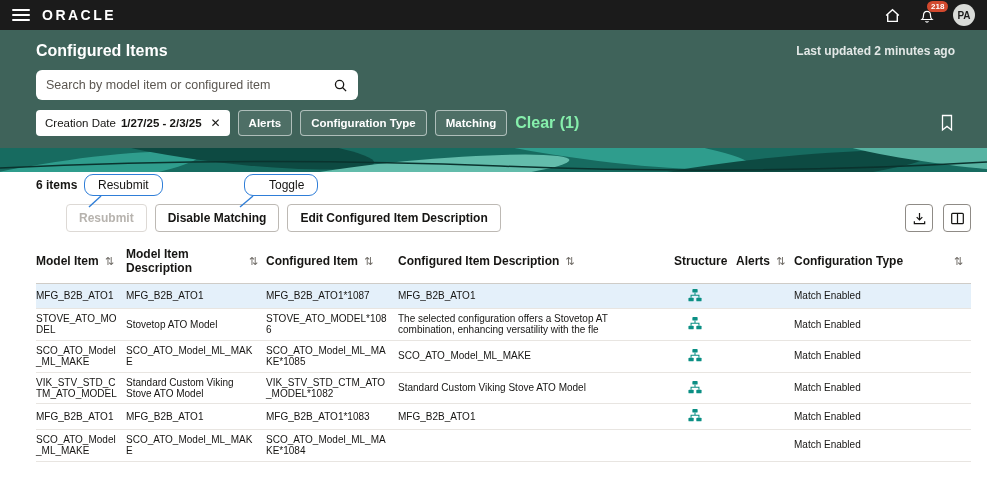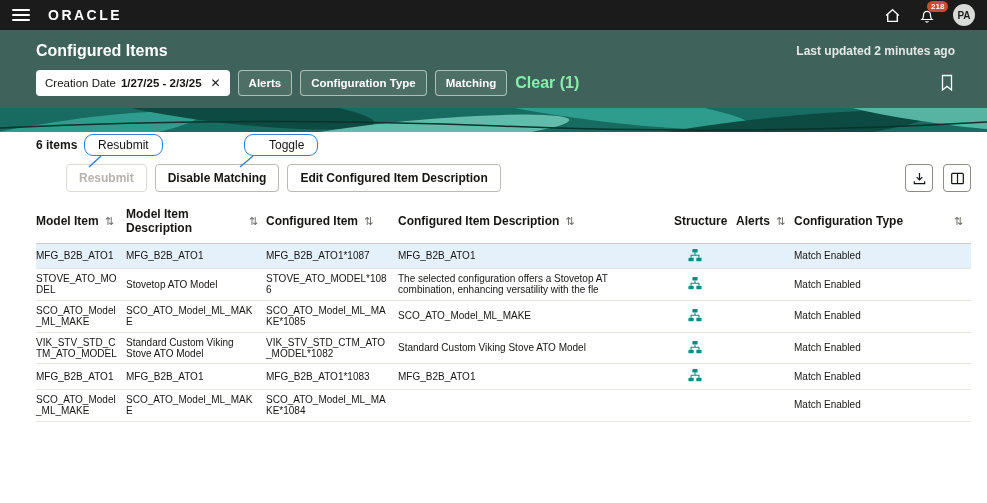--- a/index.html
+++ b/index.html
@@ -1,21 +1,21 @@
 <!DOCTYPE html>
 <html style="--topbar-bg: #1b1b1b; --header-bg: #3f635a; --accent-blue: #2f7ed8; --badge-red: #d2492e; --selected-row: #e4f0fa; --structure-teal: #0b8f84;"><head>
 <meta charset="utf-8">
 <style>
   * { margin:0; padding:0; box-sizing:border-box; }
   html,body { width:987px; height:503px; overflow:hidden; }
   body { font-family:"Liberation Sans","DejaVu Sans",sans-serif; background:#fff; color:#161513; }
   .app { width:987px; height:503px; overflow:hidden; position:relative; }
 
   
-  .topbar { height:30px; background:var(--topbar-bg,#1b1b1b); display:flex; align-items:center; padding:0 12px; gap:18px; }
+  .topbar { height:30px; background:var(--topbar-bg,#1b1b1b); display:flex; align-items:center; padding:0 12px; gap:12px; }
   .hamburger { width:18px; height:12px; display:flex; flex-direction:column; justify-content:space-between; cursor:pointer; }
   .hamburger span { display:block; height:2px; background:#fff; border-radius:1px; }
   .brand { color:#fff; font-weight:700; font-size:14px; letter-spacing:2.5px; }
   .topbar-right { margin-left:auto; display:flex; align-items:center; gap:18px; }
   .bell-wrap { position:relative; }
   .badge { position:absolute; top:-6px; left:8px; background:var(--badge-red,#d2492e); color:#fff; font-size:8px; font-weight:700; padding:1px 4px; border-radius:8px; line-height:1.2; }
   .avatar { width:22px; height:22px; border-radius:50%; background:#d9dbd8; color:#1b1b1b; font-size:10px; font-weight:700; display:flex; align-items:center; justify-content:center; }
 
   
   .page-header { background:var(--header-bg,#3f635a); padding:12px 32px 12px 36px; }
@@ -94,20 +94,29 @@
       </span>
       <span class="avatar">PA</span>
     </div>
   </div>
 
   <div class="page-header">
     <div class="title-row">
       <div class="page-title">Configured Items</div>
       <div class="last-updated">Last updated 2 minutes ago</div>
     </div>
+    <div class="search-box">
+      <input type="text" placeholder="Search by model item or configured item" style="">
+      <span style="display:flex;">
+        <svg width="15" height="15" viewBox="0 0 16 16">
+            <circle cx="7" cy="7" r="4.4" fill="none" stroke="#161513" stroke-width="1.4"></circle>
+            <path d="M10.4 10.4 14 14" stroke="#161513" stroke-width="1.4"></path>
+          </svg>
+      </span>
+    </div>
     <div class="chips-row">
       <div class="chip-date">
         <span>Creation Date</span>
         <span class="v">1/27/25 - 2/3/25</span>
         <span class="x">✕</span>
       </div>
       <div class="chip">Alerts</div>
       <div class="chip">Configuration Type</div>
       <div class="chip">Matching</div>
       <div class="clear-link">Clear (1)</div>

